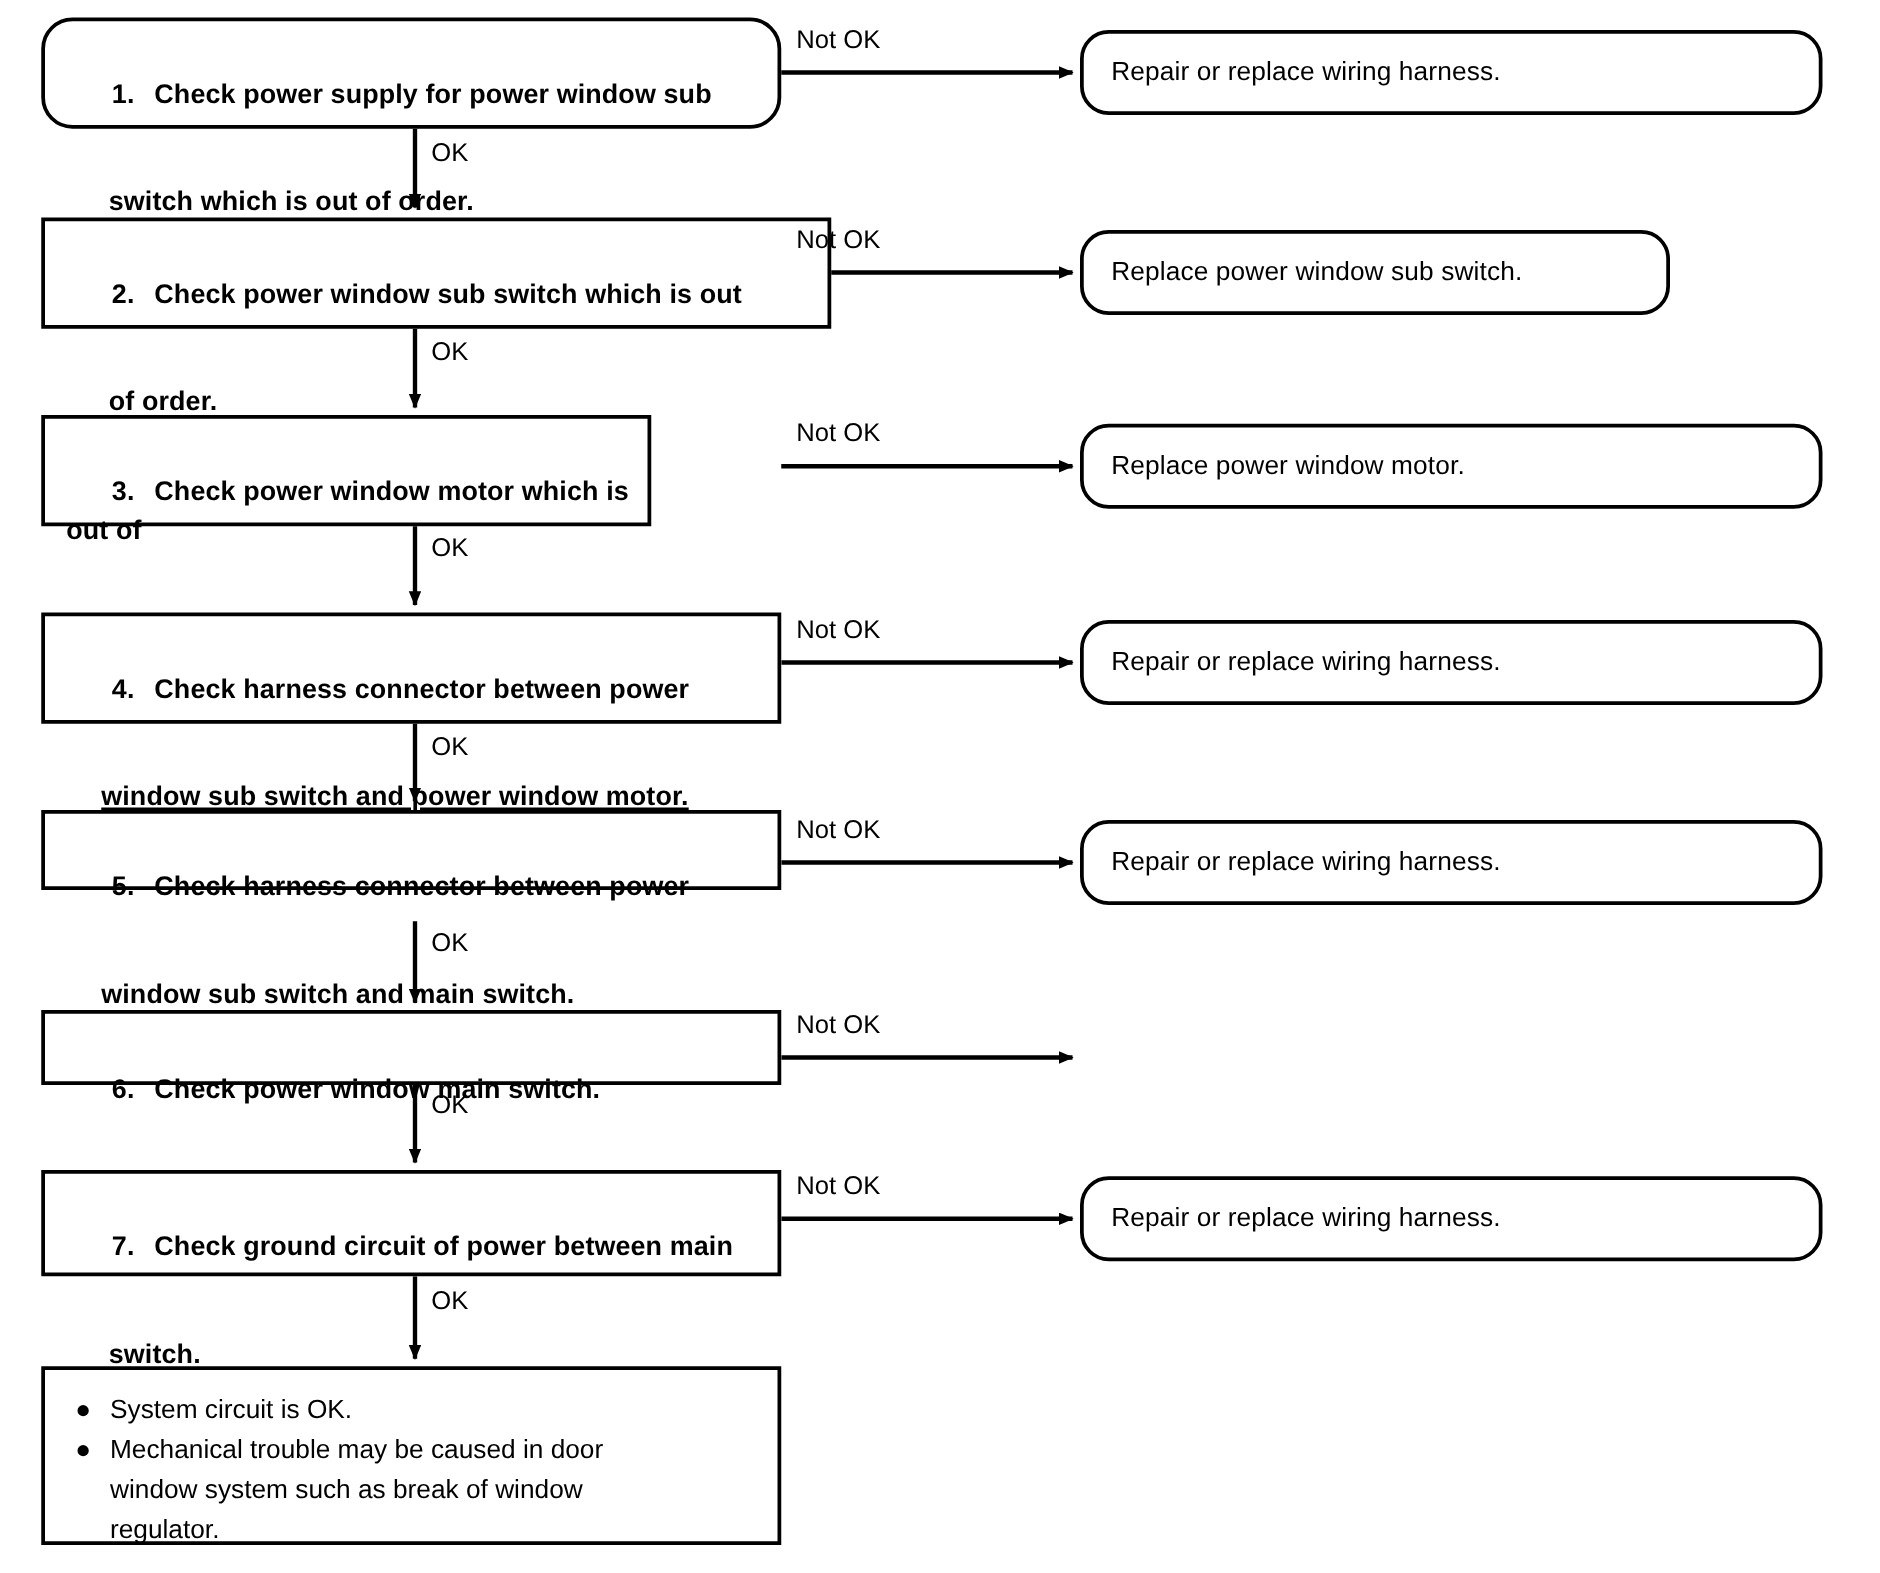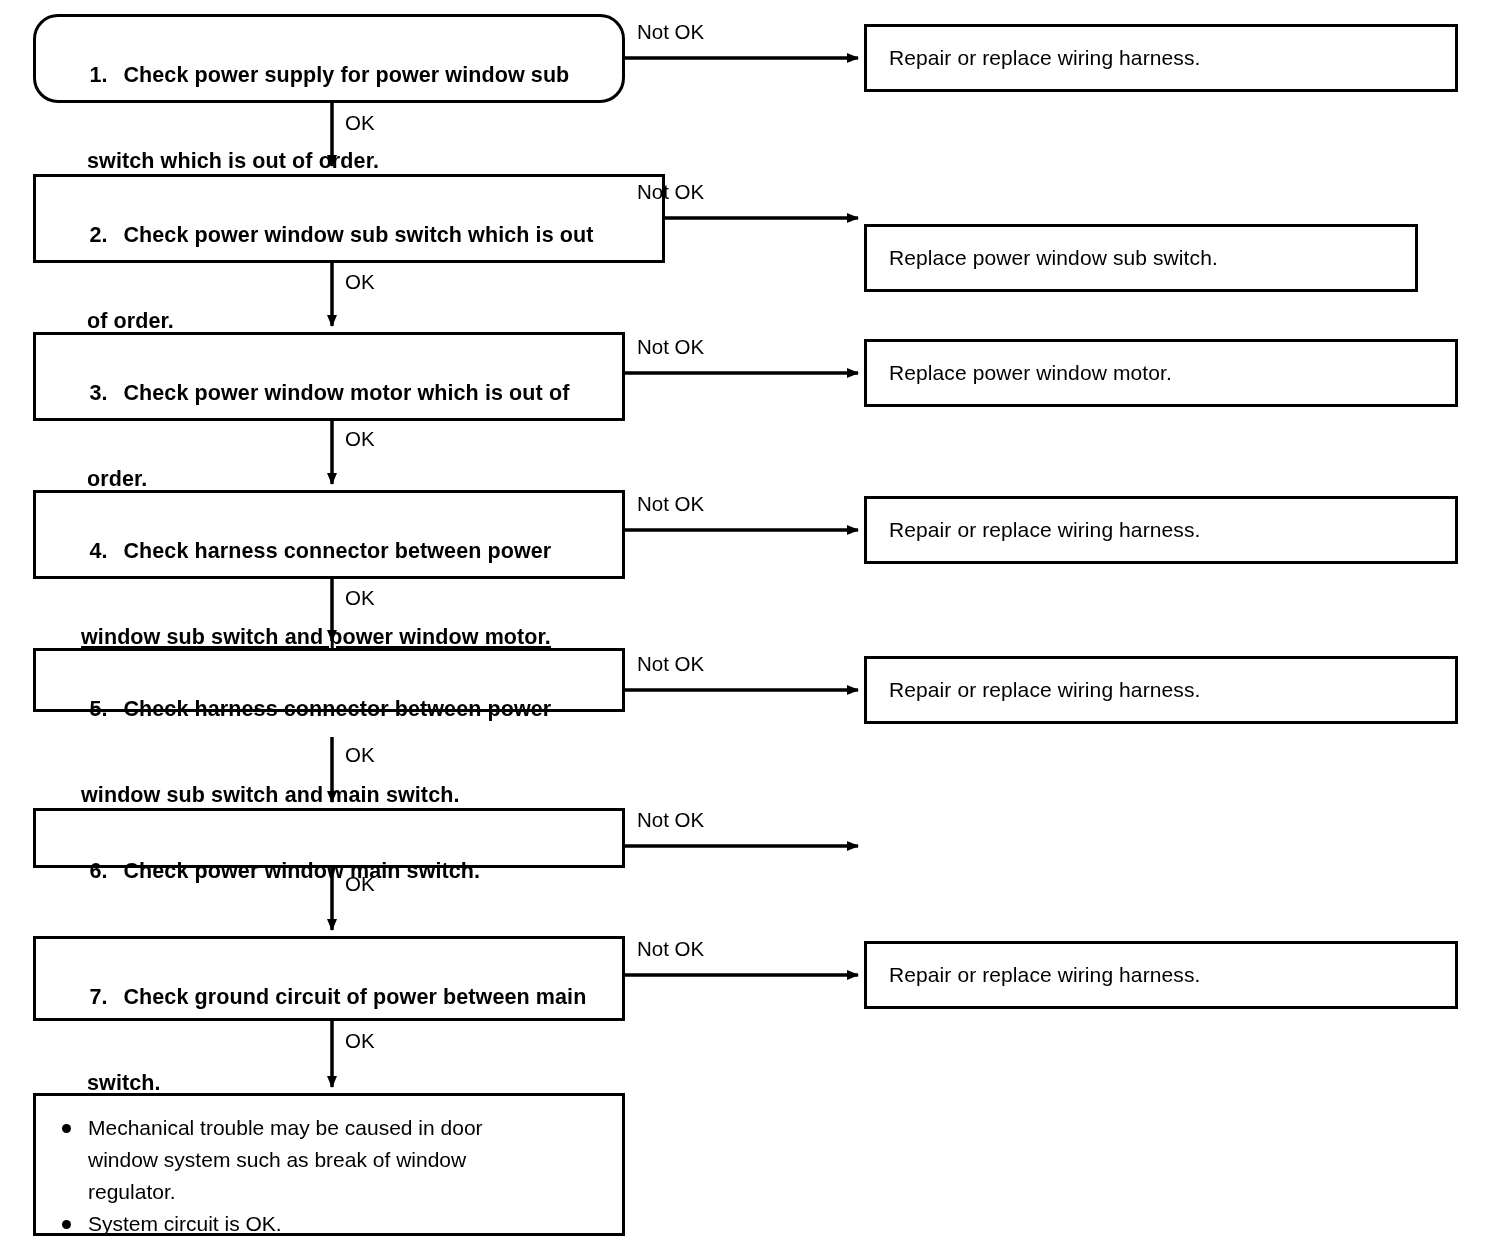--- a/index.html
+++ b/index.html
@@ -25,20 +25,21 @@
     position: absolute;
     box-sizing: border-box;
     border: 3px solid #000;
     background: #fff;
   }
   .left-box {
     border-width: 3px;
   }
   .right-box {
     border-width: 3px;
+    border-radius: 23px;
   }
   .step-inner {
     position: absolute;
     left: 17px;
     top: 12px;
     right: 8px;
     font-size: 21.5px;
     font-weight: bold;
     line-height: 31px;
     letter-spacing: 0.1px;
@@ -150,26 +151,26 @@
   </div>
   <div class="label label-ok" style="left:345px; top:113px;">OK</div>
 
   <div class="box left-box" style="left:33px; top:174px; width:632px; height:89px;">
     <div class="step-inner">
       <span class="step-num">2.</span><span class="step-text">Check power window sub switch which is out</span>
       <span class="step-hang">of order.</span>
     </div>
   </div>
   <div class="label label-notok" style="left:637px; top:182px;">Not OK</div>
-  <div class="box right-box" style="left:864px; top:184px; width:554px; height:68px;margin-top:40px;">
+  <div class="box right-box" style="left:864px; top:184px; width:472px; height:68px;">
     <div class="action-inner">Replace power window sub switch.</div>
   </div>
   <div class="label label-ok" style="left:345px; top:272px;">OK</div>
 
-  <div class="box left-box" style="left:33px; top:332px; width:592px; height:89px;">
+  <div class="box left-box" style="left:33px; top:332px; width:488px; height:89px;">
     <div class="step-inner">
       <span class="step-num">3.</span><span class="step-text">Check power window motor which is out of</span>
       <span class="step-hang">order.</span>
     </div>
   </div>
   <div class="label label-notok" style="left:637px; top:337px;">Not OK</div>
   <div class="box right-box" style="left:864px; top:339px; width:594px; height:68px;">
     <div class="action-inner">Replace power window motor.</div>
   </div>
   <div class="label label-ok" style="left:345px; top:429px;">OK</div>
@@ -213,26 +214,26 @@
     </div>
   </div>
   <div class="label label-notok" style="left:637px; top:939px;">Not OK</div>
   <div class="box right-box" style="left:864px; top:941px; width:594px; height:68px;">
     <div class="action-inner">Repair or replace wiring harness.</div>
   </div>
   <div class="label label-ok" style="left:345px; top:1031px;">OK</div>
 
   <div class="box left-box" style="left:33px; top:1093px; width:592px; height:143px;">
     <div class="result-inner">
+      <div class="bullet-row">
+        <span class="bullet-dot"></span>
+        <span>System circuit is OK.</span>
+      </div>
       <div class="bullet-row">
         <span class="bullet-dot"></span>
         <span>Mechanical trouble may be caused in door</span><br>
         <span>window system such as break of window</span><br>
         <span>regulator.</span>
       </div>
-      <div class="bullet-row">
-        <span class="bullet-dot"></span>
-        <span>System circuit is OK.</span>
-      </div>
     </div>
   </div>
 
 </div>
 
 </body></html>

